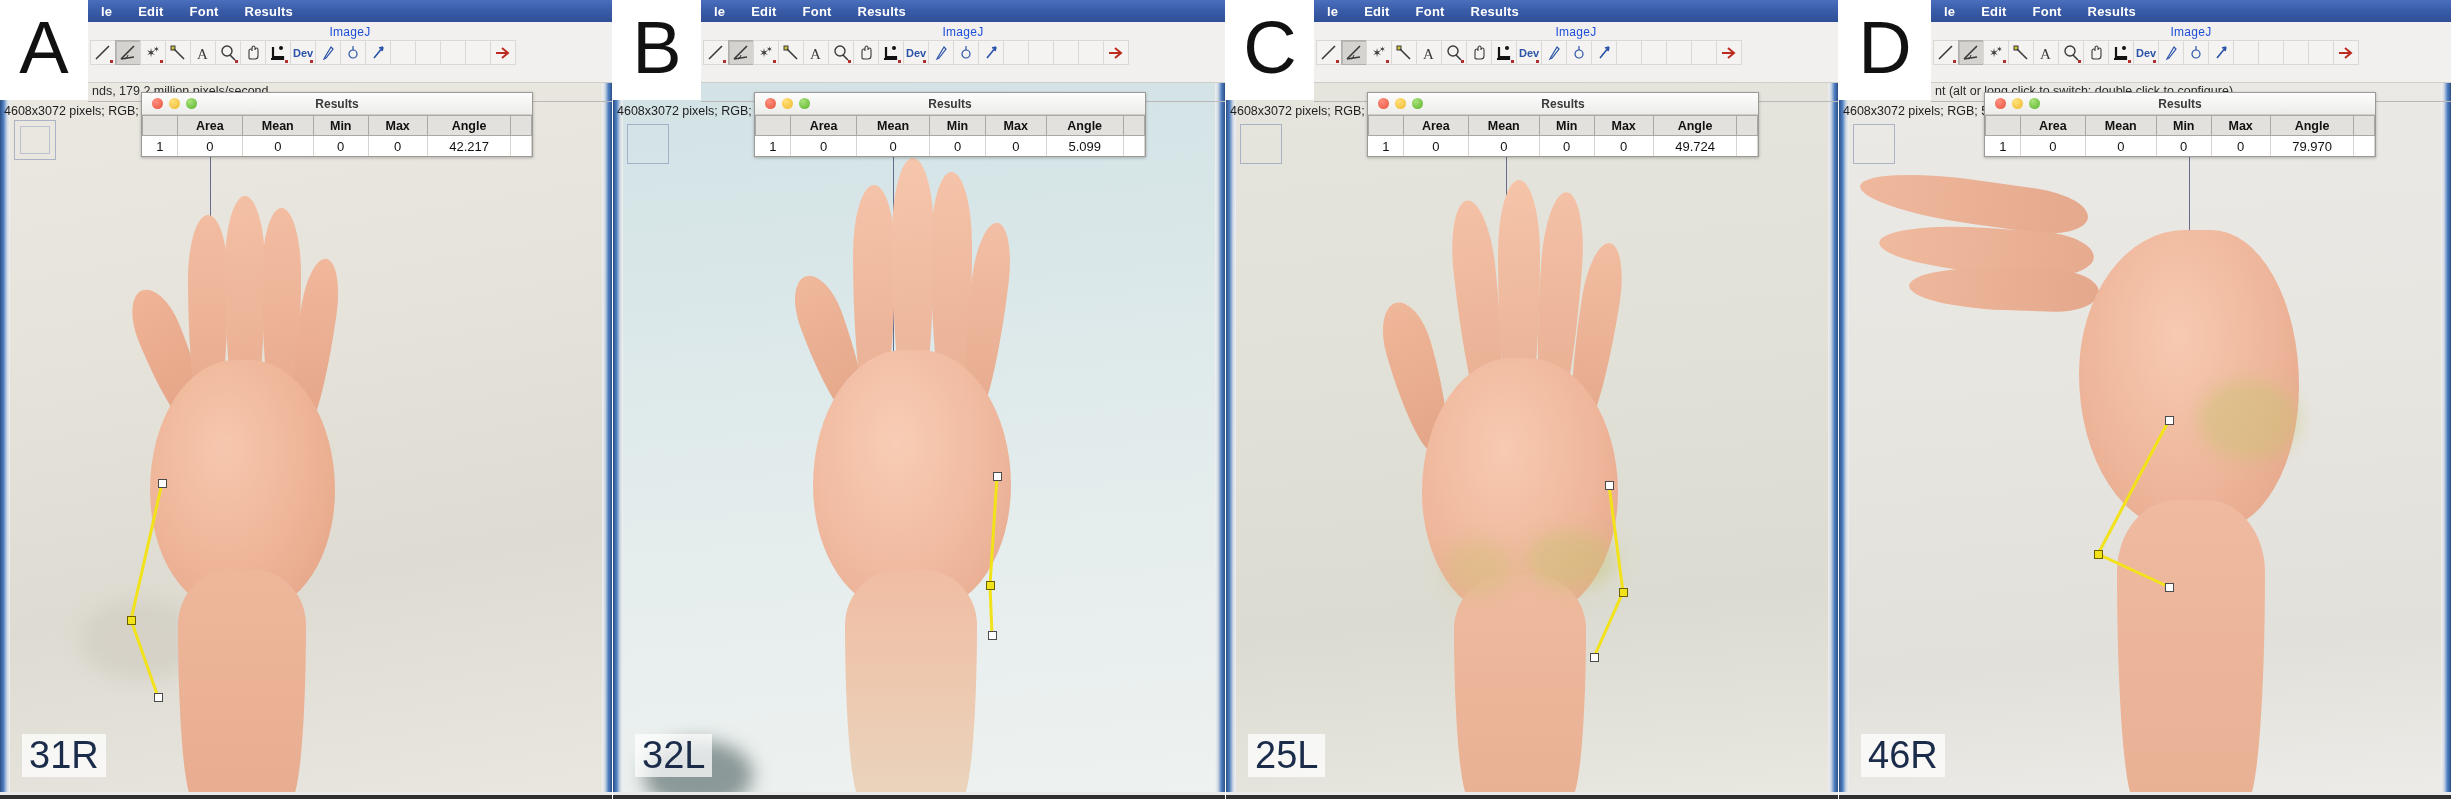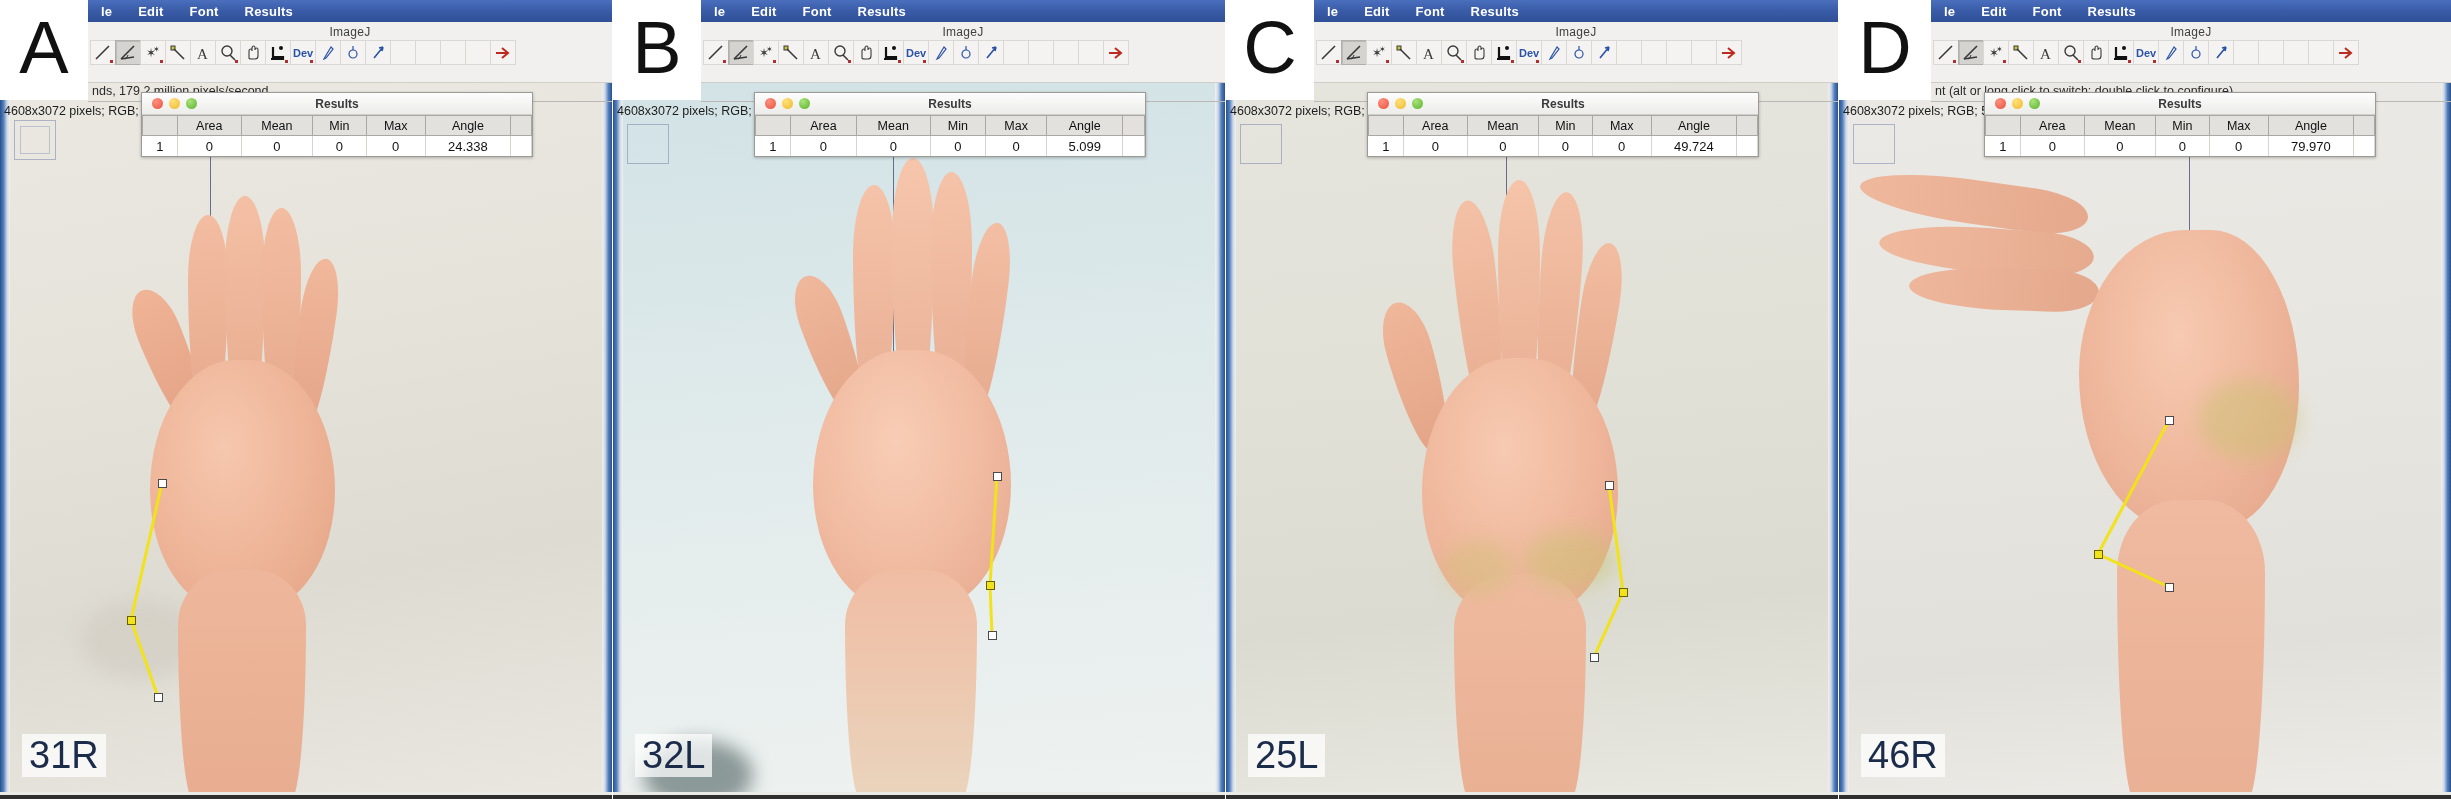--- a/index.html
+++ b/index.html
@@ -35,42 +35,42 @@
   .shade{position:absolute;border-radius:50%;filter:blur(9px);}
 
   
   .measure{position:absolute;left:0;top:0;width:612px;height:799px;pointer-events:none;}
   .handle{position:absolute;width:9px;height:9px;background:#ffffff;border:1px solid #4a4a4a;box-sizing:border-box;}
   .handle.y{background:#f2e21a;border-color:#6b6000;}
   .menubar{position:absolute;top:0;height:22px;background:linear-gradient(180deg,#4a6fbd 0%,#3a5ca8 48%,#2f4f96 100%);
            display:flex;align-items:center;color:#fff;font-size:13px;font-weight:bold;letter-spacing:.2px;}
   .menubar .mi{padding:0 13px;white-space:nowrap;}
   .ijbody{position:absolute;background:#f1f0ee;border-bottom:1px solid #cfcec9;}
-  .ijtitle{text-align:center;font-size:12px;color:#404040;padding-top:3px;letter-spacing:.3px;}
+  .ijtitle{text-align:center;font-size:12px;color:#1d4ed8;padding-top:3px;letter-spacing:.3px;}
   .tools{display:flex;align-items:center;padding:1px 2px 0 2px;}
   .tool{width:26px;height:25px;border:1px solid #d9d8d4;margin-right:-1px;background:#f4f3f1;
         display:flex;align-items:center;justify-content:center;position:relative;box-sizing:border-box;}
   .tool.sel{background:#d4d3cf;border-color:#b0afab;box-shadow:inset 1px 1px 0 #bbbab6;}
   .tool .dot{position:absolute;right:2px;bottom:1px;width:3px;height:3px;background:#b03030;}
   .tool svg{display:block;}
   .statusline{font-size:12.5px;color:#2a2a2a;padding:2px 0 0 4px;white-space:nowrap;overflow:hidden;
               border-bottom:1px solid #b9b8b4;}
 
   
   .results{position:absolute;background:#ffffff;border:1px solid #9b9a96;box-shadow:0 1px 3px rgba(0,0,0,.25);}
   .rtitlebar{height:21px;background:linear-gradient(180deg,#fdfdfd 0%,#ececea 100%);
              display:flex;align-items:center;position:relative;border-bottom:1px solid #cfcec9;}
   .lights{display:flex;gap:6px;padding-left:10px;}
   .lt{width:11px;height:11px;border-radius:50%;}
   .lt.r{background:radial-gradient(circle at 35% 30%,#ff8f7f,#e8533e);}
   .lt.y{background:radial-gradient(circle at 35% 30%,#ffe07a,#efb92c);}
   .lt.g{background:radial-gradient(circle at 35% 30%,#a9e37a,#5bb32c);}
   .rtitle{position:absolute;left:0;right:0;text-align:center;font-size:12px;color:#3a3a3a;font-weight:bold;}
   table.rtab{border-collapse:collapse;font-size:13px;color:#111;width:100%;}
-  table.rtab th{background:#e2e1dd;border:1px solid #a9a8a4;font-weight:normal;padding:0 6px;height:19px;
+  table.rtab th{background:#e2e1dd;border:1px solid #a9a8a4;font-weight:bold;padding:0 6px;height:19px;
                 text-align:center;font-size:12.5px;}
   table.rtab td{border-right:1px solid #d6d5d1;padding:0 6px;height:20px;text-align:center;font-size:13px;background:#fff;}
   table.rtab td.idx{text-align:center;width:22px;}
   th.blank{width:22px;}
   th.tail,td.tail{border-left:1px solid #a9a8a4;}
 
   
   .infostrip{position:absolute;font-size:12.5px;color:#1d1d1d;white-space:nowrap;background:transparent;}
 
   
@@ -235,21 +235,21 @@
           <th>Max</th>
           <th>Angle</th>
           <th class="tail"></th>
         </tr>
         <tr>
           <td class="idx">1</td>
           <td>0</td>
           <td>0</td>
           <td>0</td>
           <td>0</td>
-          <td>24.338</td>
+          <td>42.217</td>
           <td class="tail"></td>
         </tr>
       </tbody>
         </table>
     </div>
 
     <div class="letter">A</div>
   </div>
 
   <div class="panel pb">

